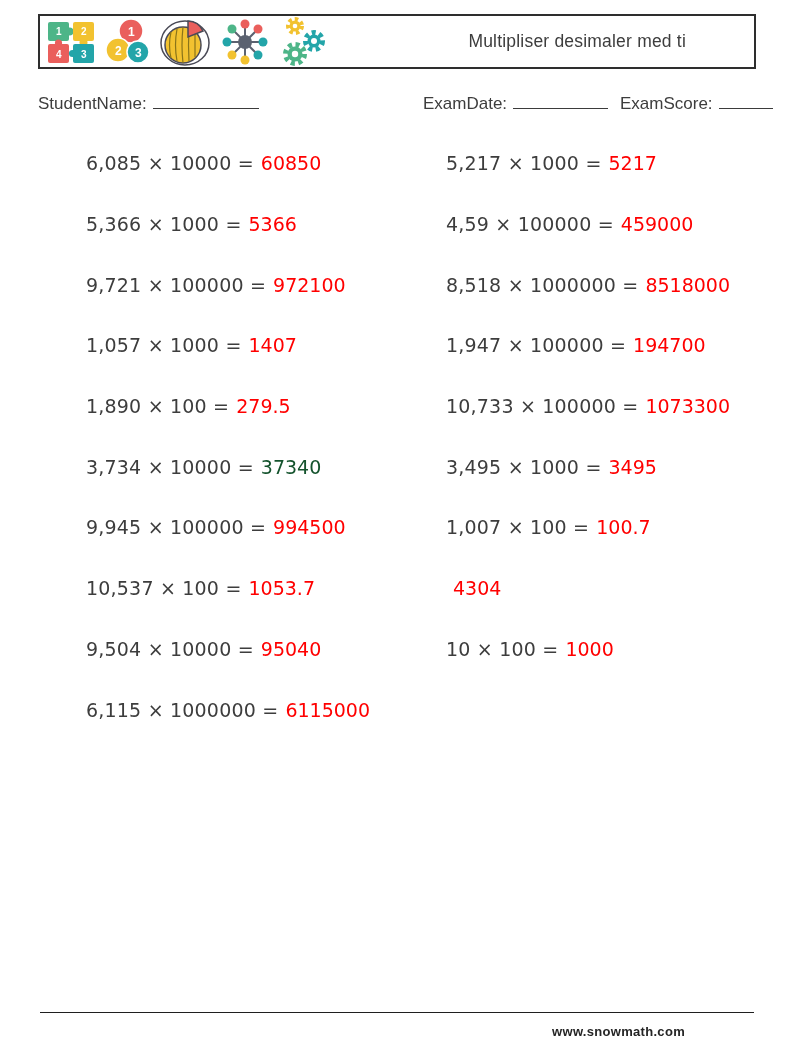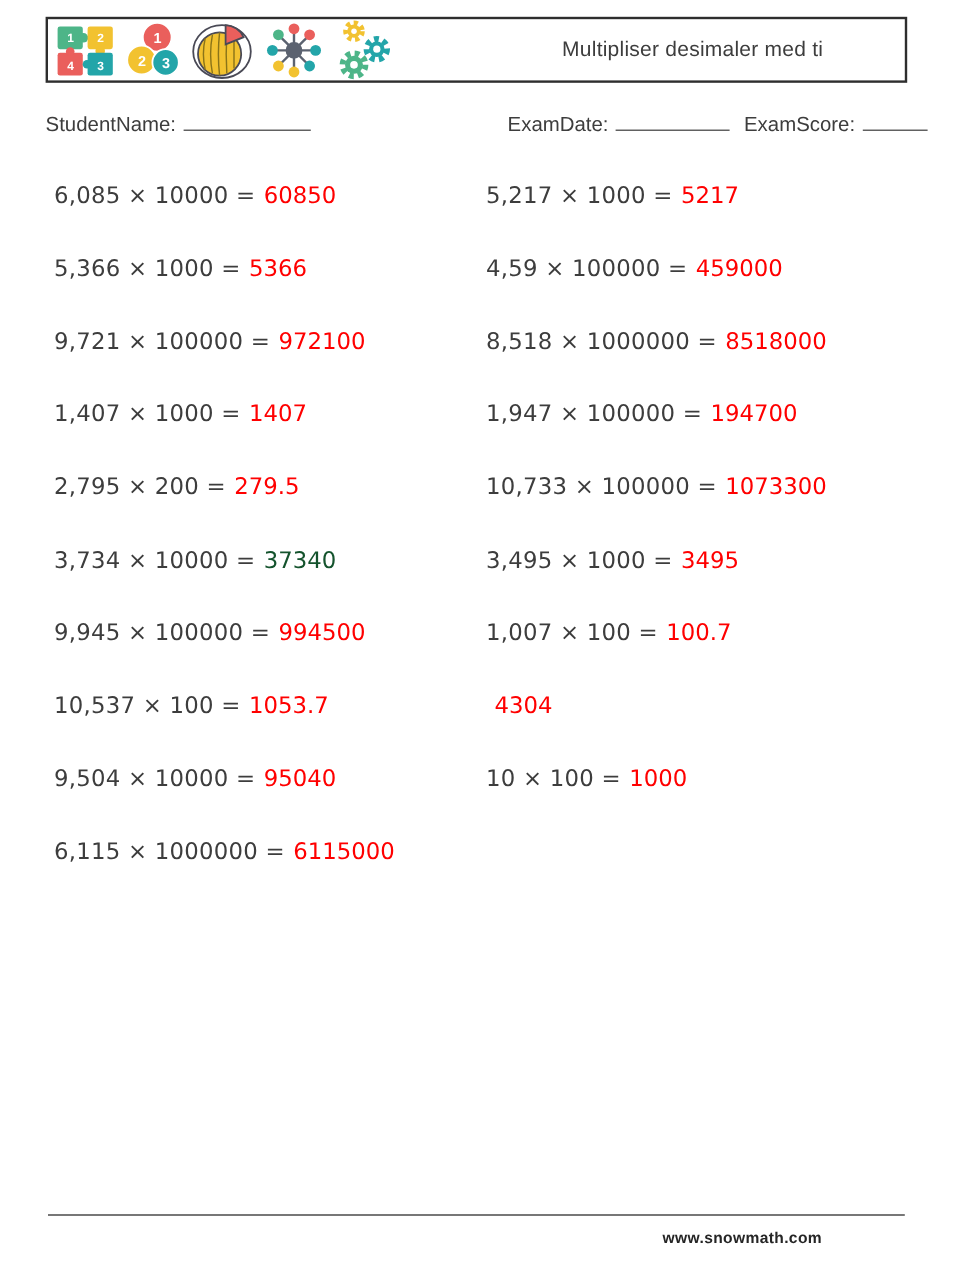--- a/index.html
+++ b/index.html
@@ -50,20 +50,21 @@
   }
   .problems-col { display: flex; flex-direction: column; }
   .col-left { width: 360px; }
   .col-right { flex: 1; }
   .problem {
     height: 60.7px;
     display: flex; align-items: center;
     font-family: "DejaVu Sans", sans-serif;
     font-size: 19px; color: #3d3d3d;
     white-space: nowrap;
+    margin-left: 41px;
   }
   .problem .expr { letter-spacing: 0.2px; }
   .problem .ans { margin-left: 7px; }
 
   
   .footer-divider {
     position: absolute; top: 1012px; left: 40px;
     width: 714px; border: none;
     border-top: 1.6px solid #1f1f1f;
   }
@@ -187,26 +188,26 @@
     <span class="expr">5,366 × 1000 =</span>
     <span class="ans" style="color: rgb(255, 0, 0);">5366</span>
   </div>
 
   <div class="problem">
     <span class="expr">9,721 × 100000 =</span>
     <span class="ans" style="color: rgb(255, 0, 0);">972100</span>
   </div>
 
   <div class="problem">
-    <span class="expr">1,407 × 1000 =</span>
+    <span class="expr">1,057 × 1000 =</span>
     <span class="ans" style="color: rgb(255, 0, 0);">1407</span>
   </div>
 
   <div class="problem">
-    <span class="expr">2,795 × 200 =</span>
+    <span class="expr">1,890 × 100 =</span>
     <span class="ans" style="color: rgb(255, 0, 0);">279.5</span>
   </div>
 
   <div class="problem">
     <span class="expr">3,734 × 10000 =</span>
     <span class="ans" style="color: #14532d;">37340</span>
   </div>
 
   <div class="problem">
     <span class="expr">9,945 × 100000 =</span>

